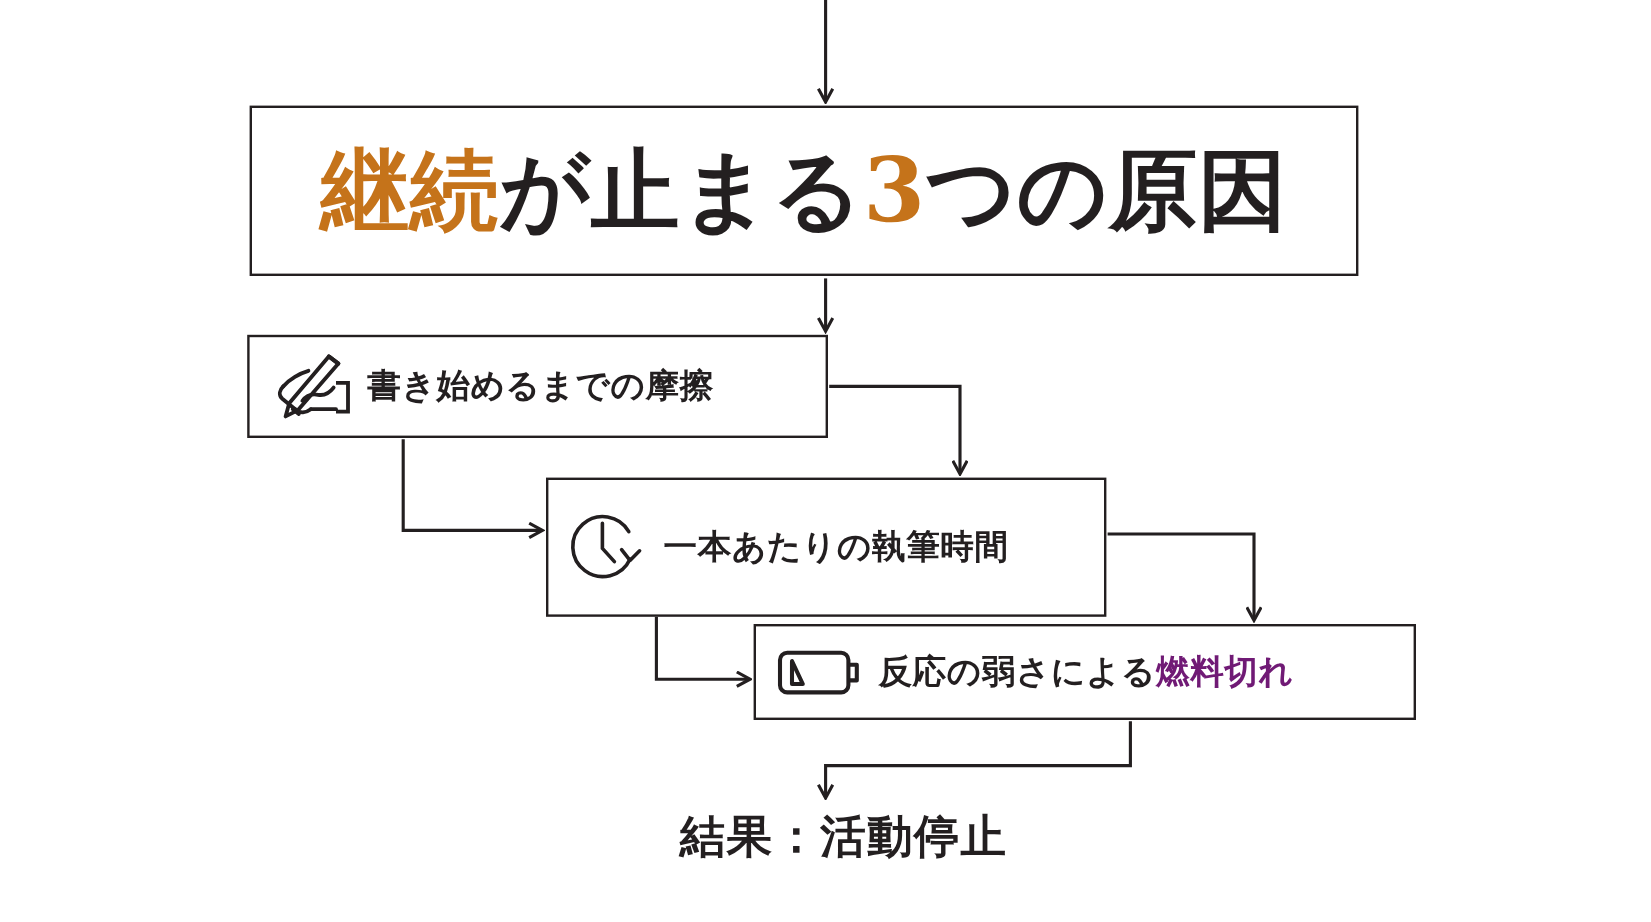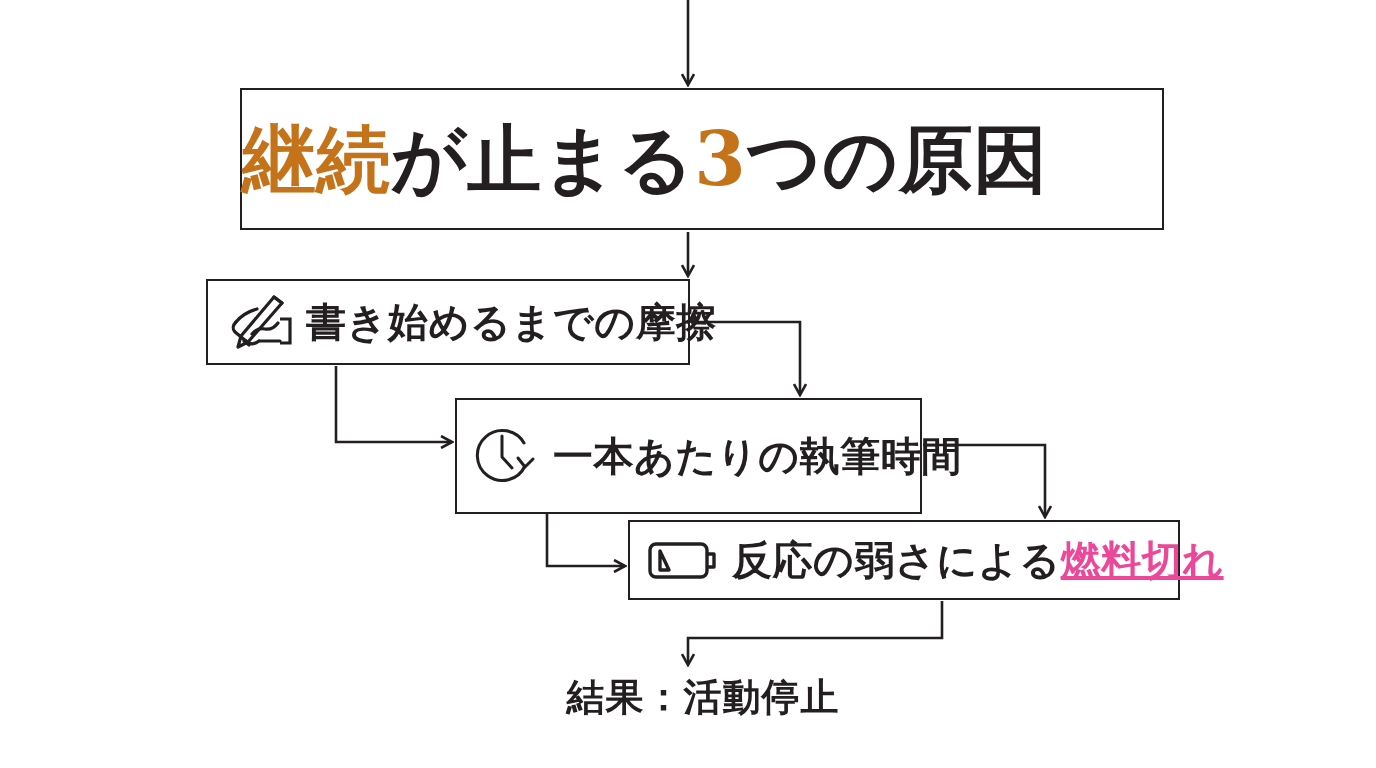--- a/index.html
+++ b/index.html
@@ -22,49 +22,50 @@
   }
   .box {
     position: absolute;
     box-sizing: border-box;
     border: 2px solid #231f20;
     background: #ffffff;
     display: flex;
     align-items: center;
   }
   .title-box {
-    left: 240px;
+    left: 208px;
     top: 88px;
     width: 924px;
     height: 142px;
+    justify-content: center;
   }
   .title-text {
     font-family: "DejaVu Serif", "Liberation Serif", serif;
     font-weight: 700;
     font-size: 74px;
     line-height: 1;
     letter-spacing: 0.5px;
     white-space: nowrap;
     color: #231f20;
   }
   .title-text .hl { color: #c5731a; }
 
   .cause-box {
     padding-left: 14px;
   }
   .cause-box .label {
     font-family: "DejaVu Sans", "Liberation Sans", sans-serif;
     font-weight: 700;
-    font-size: 40px;
+    font-size: 28px;
     letter-spacing: 0.5px;
     white-space: nowrap;
     color: #231f20;
     margin-left: 10px;
   }
-  .cause-box .label .hl { color: #ec4899; text-decoration: underline; }
+  .cause-box .label .hl { color: #701a75; }
 
   .box1 { left: 206px; top: 279px; width: 484px; height: 86px; }
   .box2 { left: 455px; top: 398px; width: 467px; height: 116px; }
   .box3 { left: 628px; top: 520px; width: 552px; height: 80px; }
 
   .icon-wrap {
     flex: 0 0 auto;
     display: flex;
     align-items: center;
     justify-content: center;

